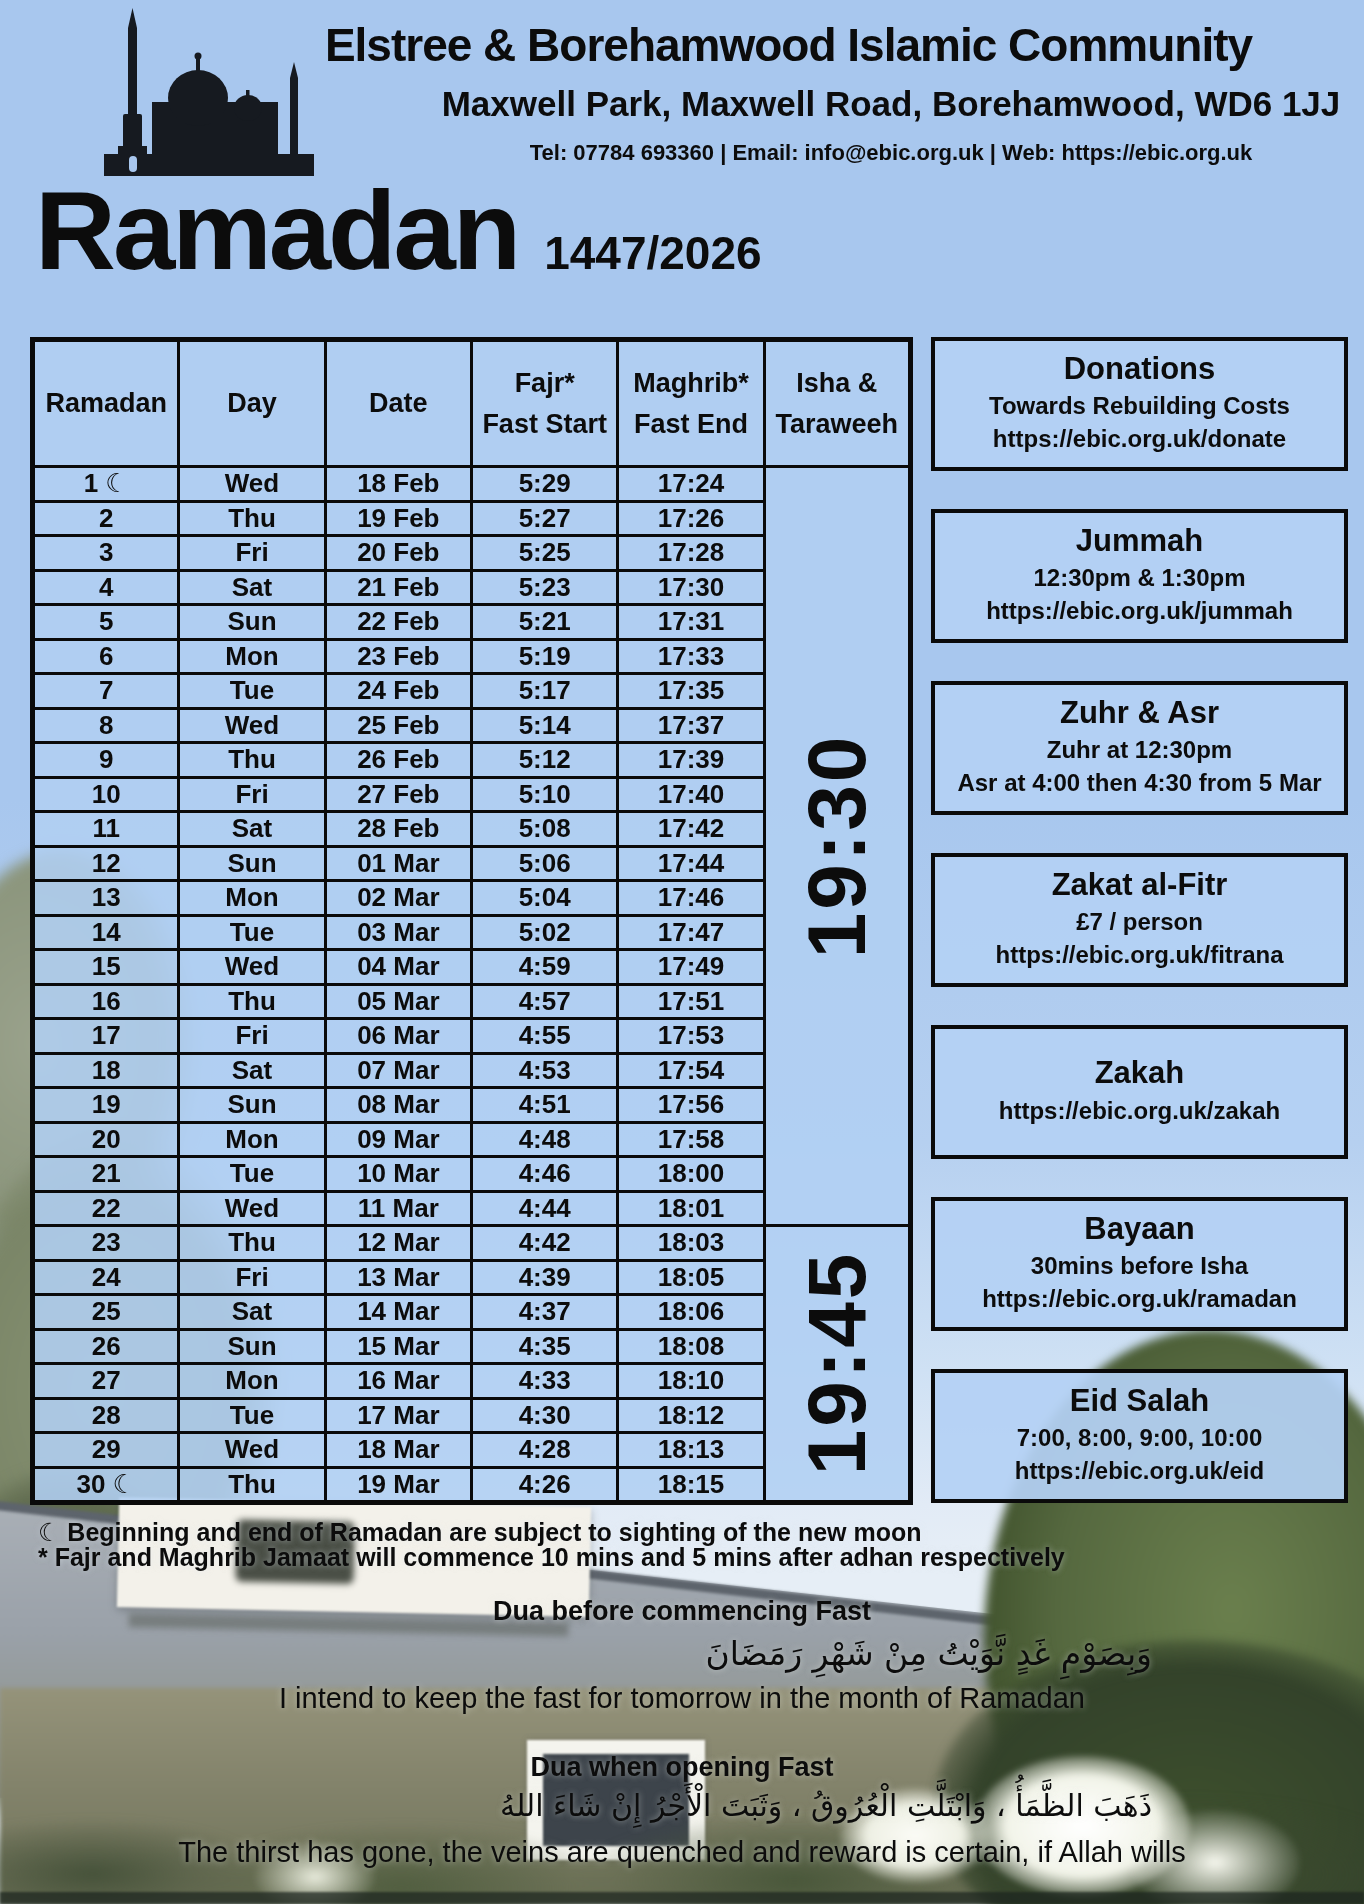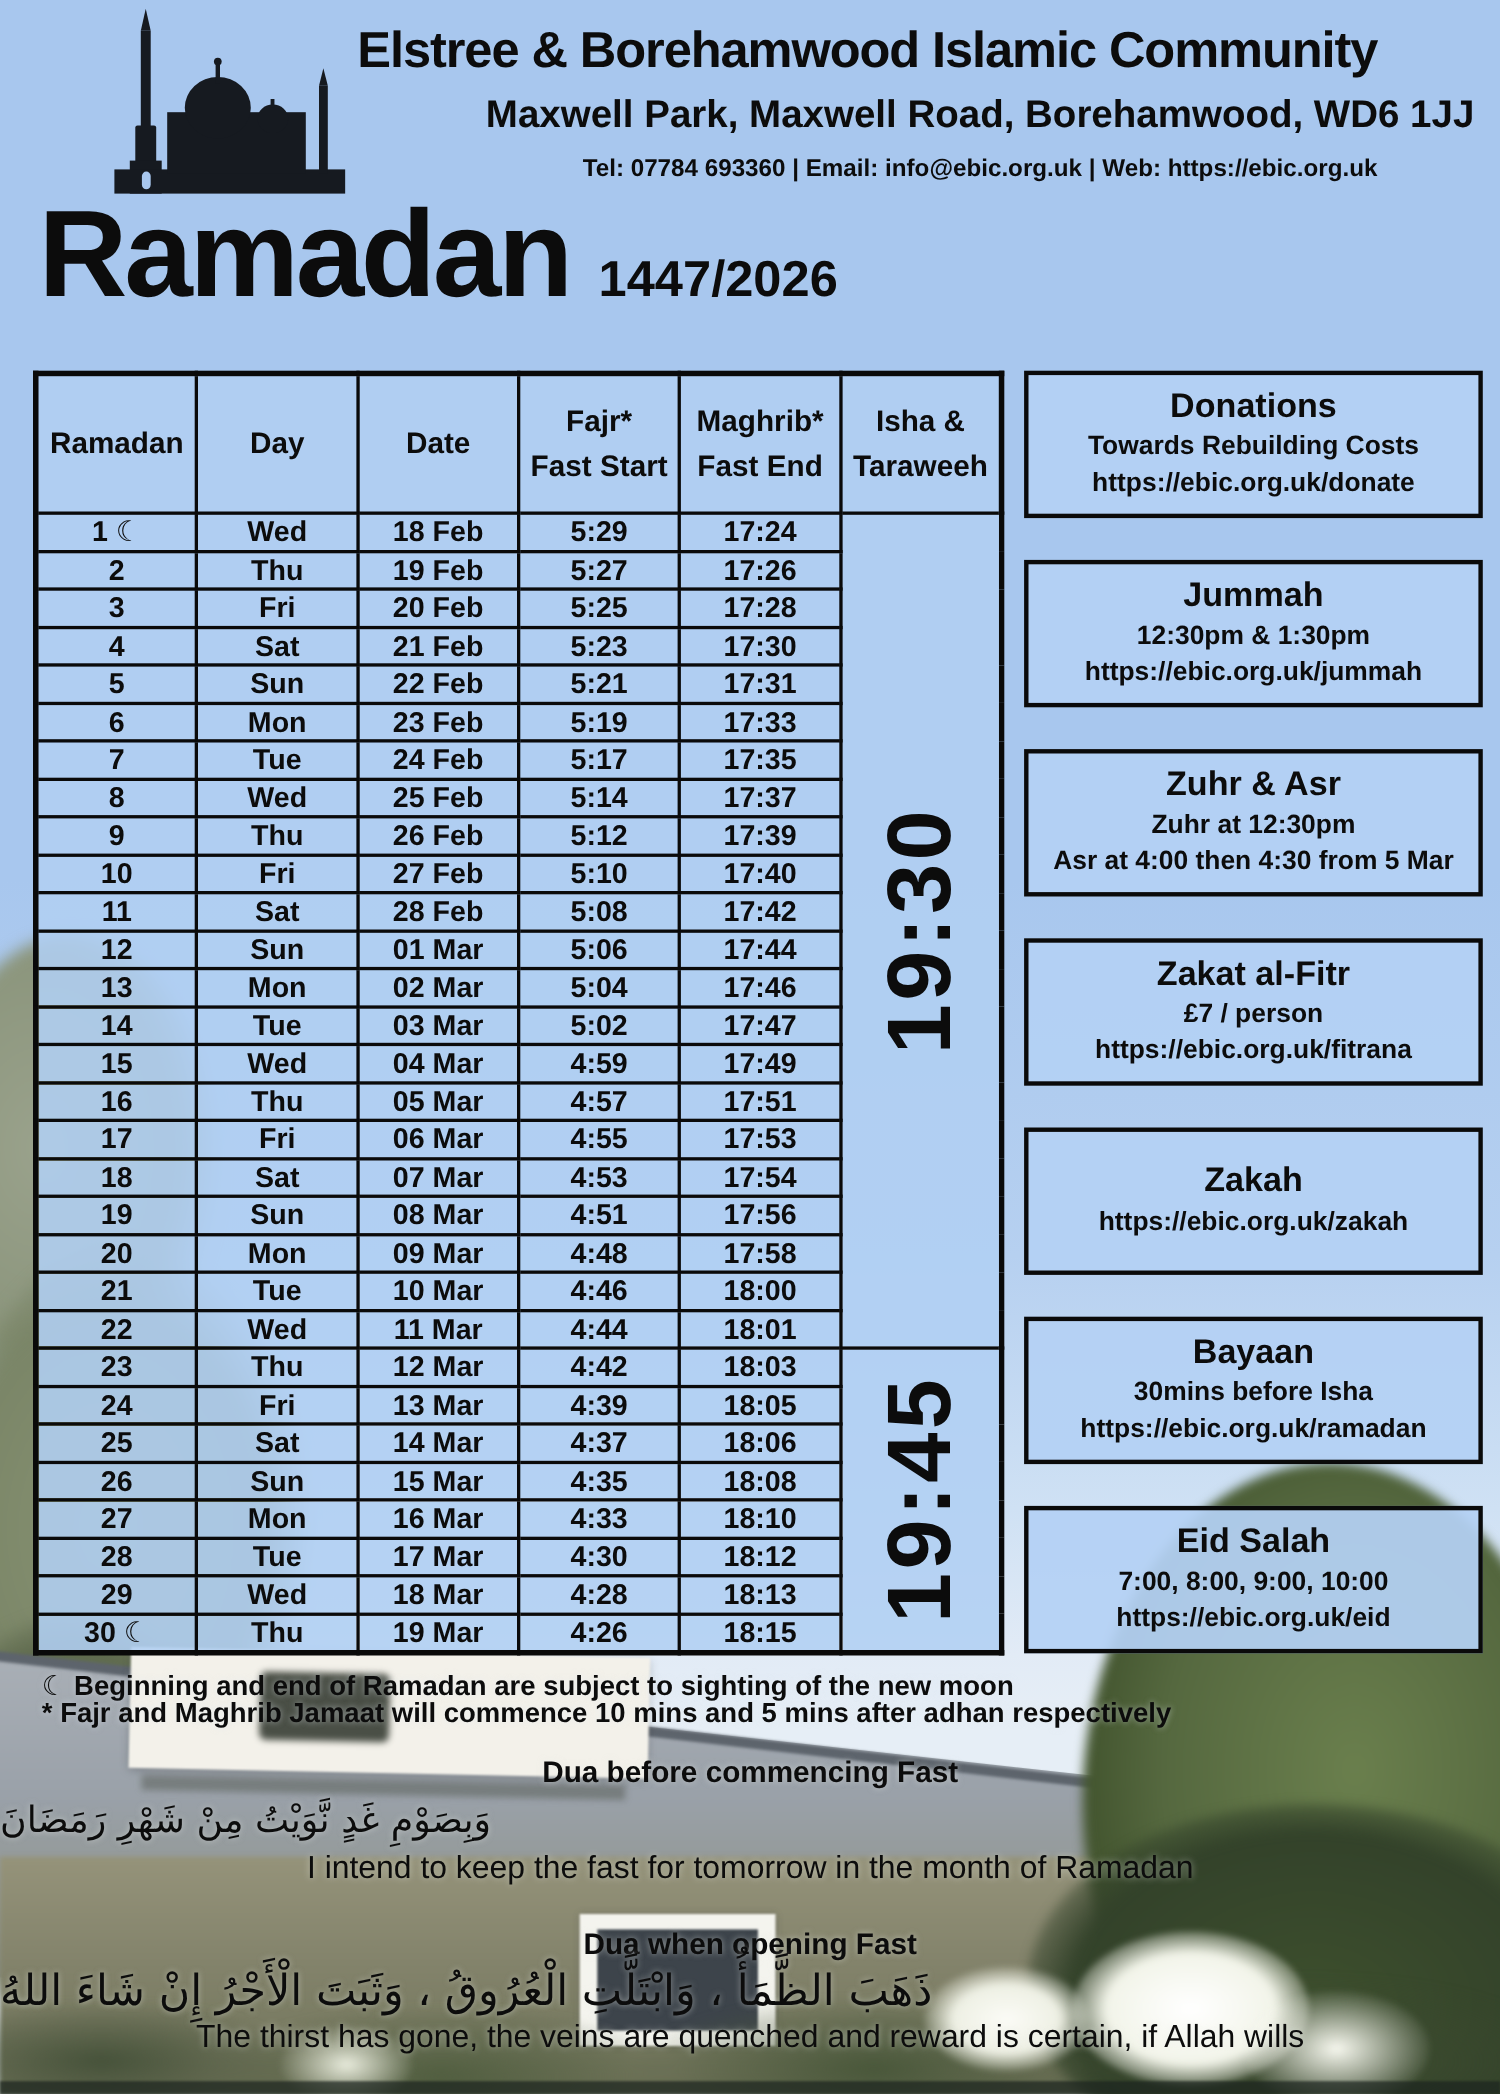--- a/index.html
+++ b/index.html
@@ -61,27 +61,27 @@
   #info-boxes{position:absolute;z-index:2;left:931px;top:337px;width:417px;height:1166px;display:flex;flex-direction:column;justify-content:space-between;}
   .info-box{box-sizing:border-box;height:134px;border:4px solid #0a0a0a;background:rgba(180,209,244,.93);display:flex;flex-direction:column;align-items:center;justify-content:center;text-align:center;padding:2px 6px;}
   .info-box h3{margin:0 0 5px 0;font-size:31px;font-weight:bold;line-height:1.05;}
   .info-box .ln{font-size:24px;font-weight:bold;line-height:1.35;}
 
   
   .footnote{position:absolute;z-index:2;left:38px;font-size:25px;font-weight:bold;text-shadow:0 0 6px rgba(230,238,246,.5);}
   #footnote-1{top:1518px;}
   #footnote-2{top:1543px;}
   .dua-title{position:absolute;z-index:2;left:0;width:1364px;text-align:center;font-size:27px;font-weight:bold;text-shadow:0 0 6px rgba(235,240,235,.5);}
-  .dua-arabic{position:absolute;z-index:2;left:0;width:1136px;text-align:left;font-size:33px;font-family:"DejaVu Sans",sans-serif;direction:rtl;text-shadow:0 0 6px rgba(235,240,235,.5);}
+  .dua-arabic{position:absolute;z-index:2;left:16px;width:1136px;text-align:right;font-size:33px;font-family:"DejaVu Sans",sans-serif;direction:rtl;text-shadow:0 0 6px rgba(235,240,235,.5);}
   .dua-trans{position:absolute;z-index:2;left:0;width:1364px;text-align:center;font-size:29px;font-weight:normal;text-shadow:0 0 7px rgba(235,240,235,.55);}
   #dua1-title{top:1596px;}
   #dua1-arabic{top:1634px;}
   #dua1-trans{top:1682px;}
   #dua2-title{top:1752px;}
-  #dua2-arabic{top:1788px;font-size:39px;}
+  #dua2-arabic{top:1788px;font-size:30px;}
   #dua2-trans{top:1836px;}
 </style>
 </head>
 <body>
 
 <div id="page">
 
   <div class="bg" id="sky"></div>
   <div class="bg blob" id="tree-l1"></div>
   <div class="bg blob" id="tree-l2"></div>

